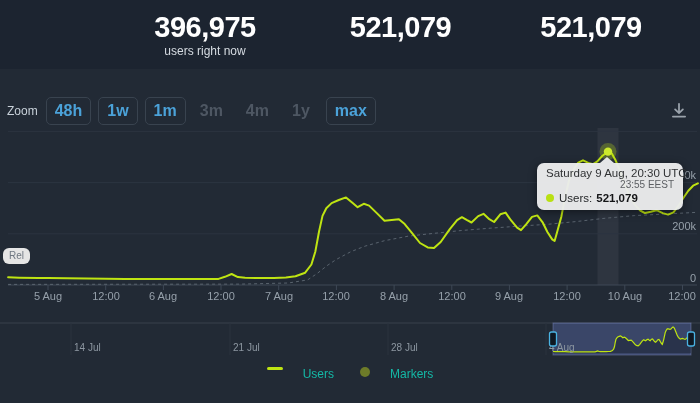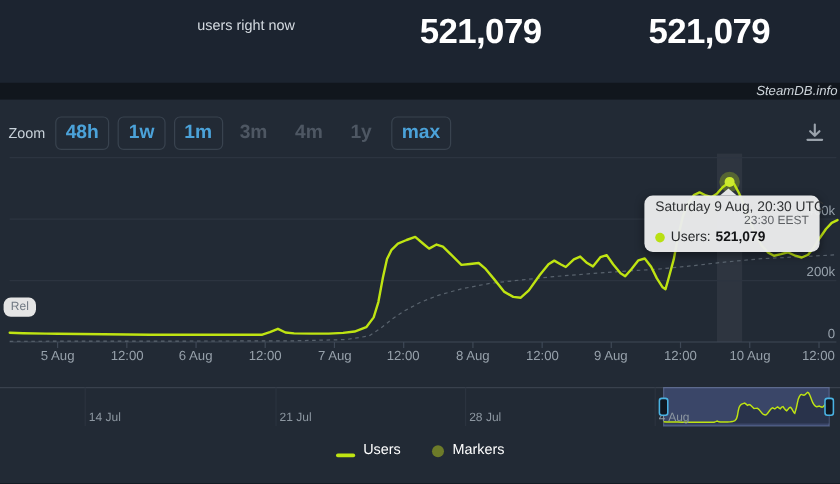--- a/index.html
+++ b/index.html
@@ -57,43 +57,43 @@
       border-left:7px solid transparent;border-right:7px solid transparent;border-bottom:6px solid rgba(234,235,236,.97);}
   .tt-date{font-size:11.5px;color:#303234;white-space:nowrap;}
   .tt-local{font-size:10px;color:#5c5f63;text-align:right;margin-top:0;}
   .tt-users{font-size:11.5px;color:#26282a;margin-top:2px;display:flex;align-items:center;}
   .tt-dot{display:inline-block;width:8px;height:8px;border-radius:50%;background:#b9e012;margin-right:5px;}
   .tt-users b{margin-left:4px;color:#141517;}
 
   
   .legend{position:absolute;top:367px;left:0;width:700px;display:flex;justify-content:center;
       align-items:center;gap:26px;}
-  .lg-item{display:flex;align-items:flex-end;gap:7px;font-size:12px;color:#ffffff;cursor:pointer;}
+  .lg-item{display:flex;align-items:flex-start;gap:20px;font-size:12px;color:#14b8a6;cursor:pointer;}
   .sw-line{width:16px;height:3px;border-radius:2px;}
   .sw-circ{width:10px;height:10px;border-radius:50%;}
   .footer{position:absolute;top:387px;right:10px;font-size:10.5px;color:#99a1a9;}
 </style>
 </head>
 <body>
 
 <div class="stage">
 
   <div class="header">
     <div class="stat s1">
+      <div class="val">396,975</div>
       <div class="lab">users right now</div>
     </div>
     <div class="stat s2">
       <div class="val">521,079</div>
     </div>
     <div class="stat s3">
       <div class="val">521,079</div>
     </div>
   </div>
 
-  <div class="sdb-bar">SteamDB.info</div>
 
   <div class="toolbar">
     <span class="zoom-lab">Zoom</span>
     <button class="rng">48h</button>
     <button class="rng">1w</button>
     <button class="rng">1m</button>
     <button class="rng off">3m</button>
     <button class="rng off">4m</button>
     <button class="rng off">1y</button>
     <button class="rng">max</button>
@@ -173,21 +173,21 @@
       </g>
       <rect x="549.5" y="332" width="7" height="14" rx="2" fill="#0f1822" stroke="#4ab2e2" stroke-width="1.3"></rect>
       <rect x="687.5" y="332" width="7" height="14" rx="2" fill="#0f1822" stroke="#4ab2e2" stroke-width="1.3"></rect>
     </g>
   </svg>
 
   <div class="rel-flag">Rel</div>
 
   <div class="tooltip">
     <div class="tt-date">Saturday 9 Aug, 20:30 UTC</div>
-    <div class="tt-local">23:30 EEST</div>
+    <div class="tt-local">23:55 EEST</div>
     <div class="tt-users">
       <span class="tt-dot"></span>
       <span>Users:</span>
       <b>521,079</b>
     </div>
   </div>
 
   <div class="legend">
     <div class="lg-item">
       <span class="sw-line" id="sw0" style="background: rgb(191, 228, 18);"></span>

